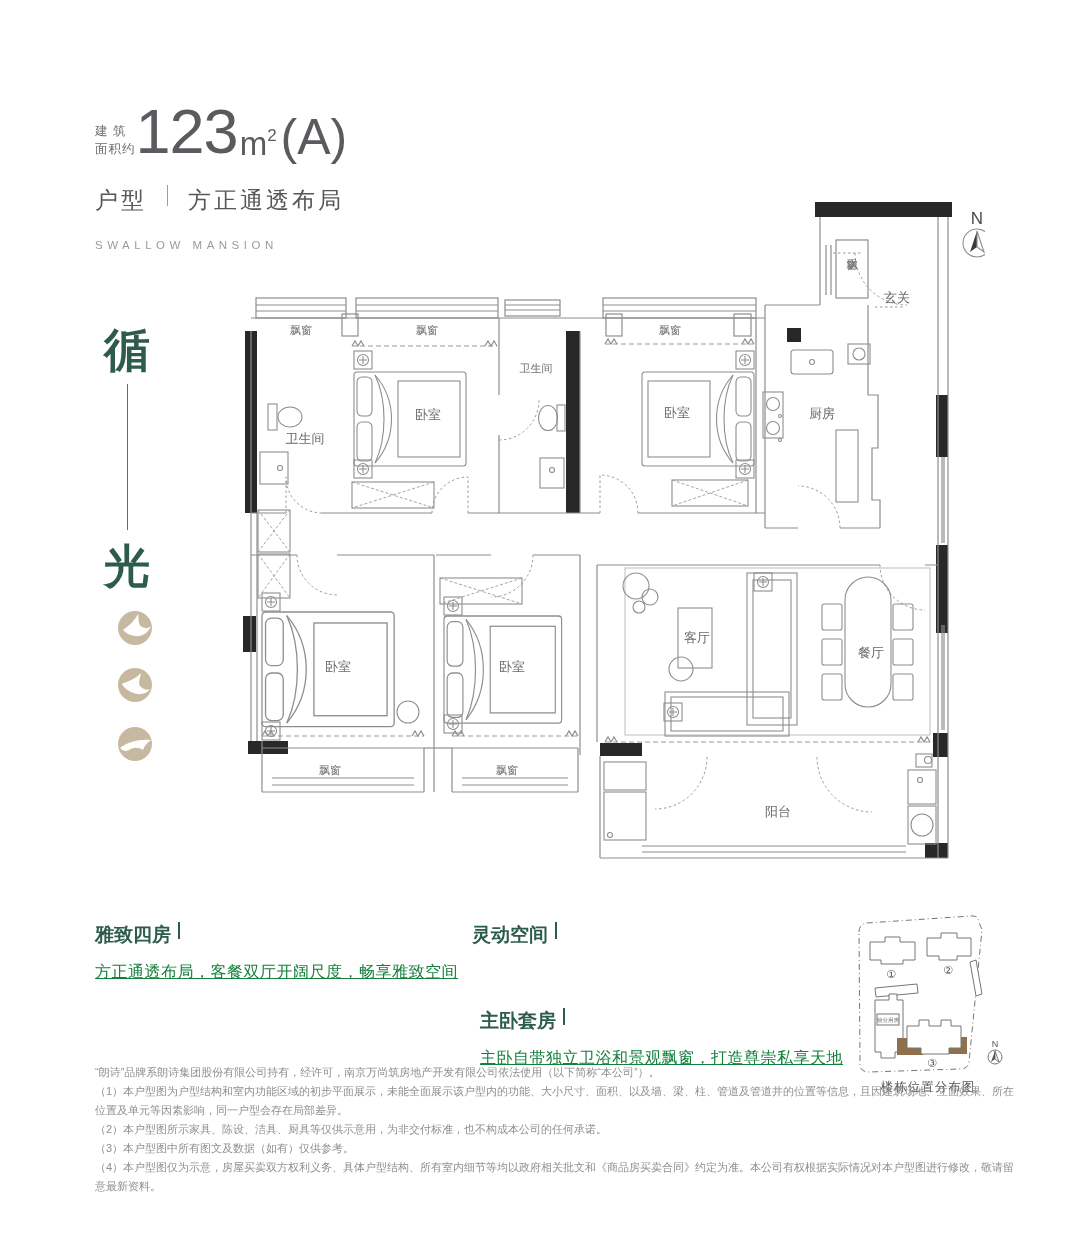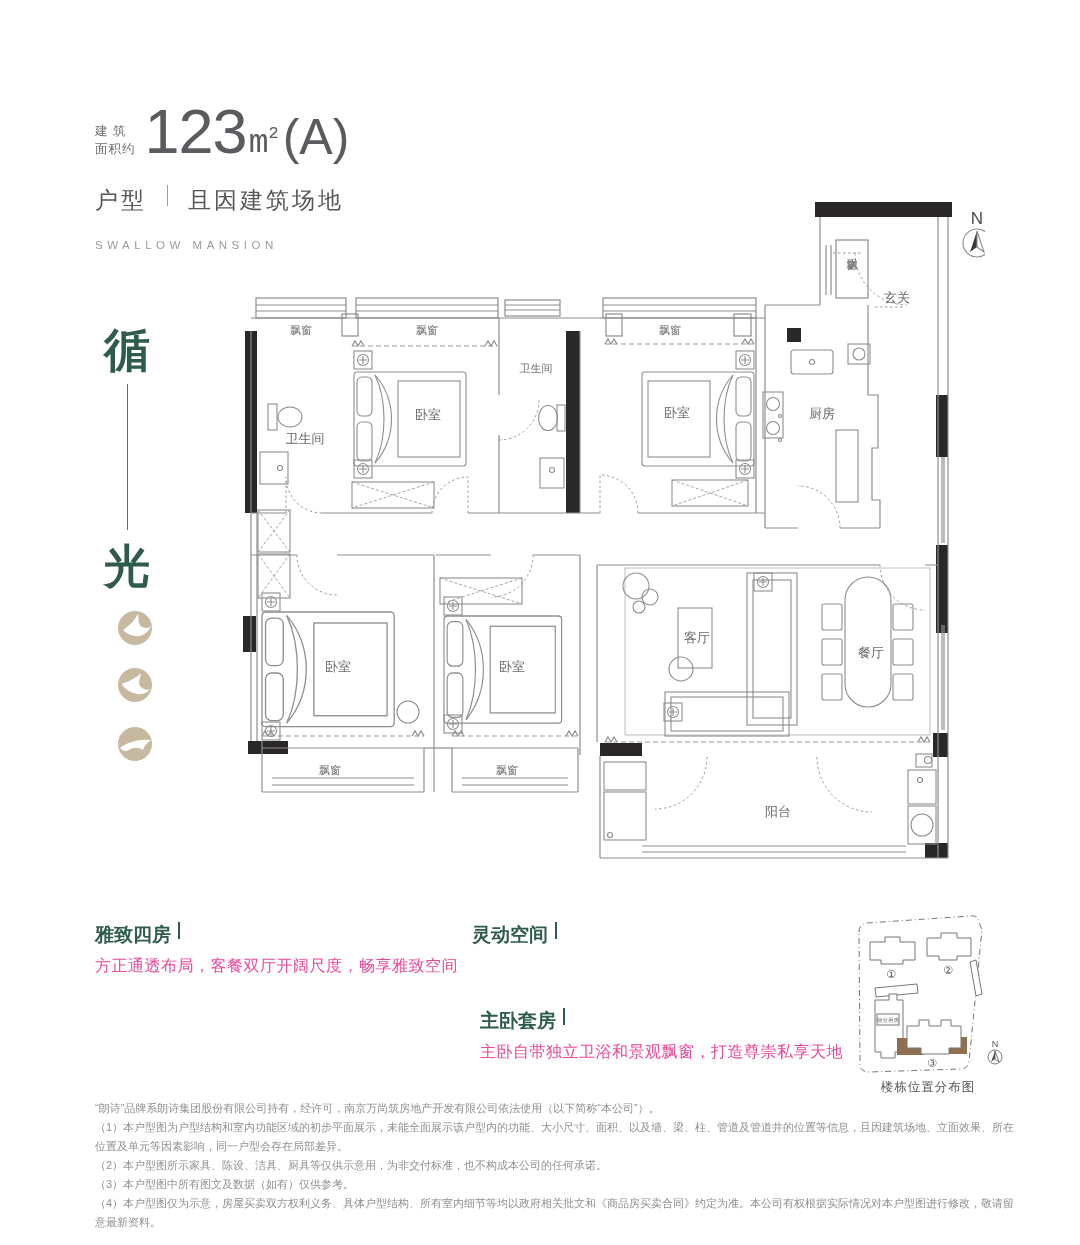--- a/index.html
+++ b/index.html
@@ -2,23 +2,23 @@
 <html><head>
 <meta charset="utf-8">
 <style>
   html,body{margin:0;padding:0;background:#ffffff;}
   body{font-family:"Liberation Sans","DejaVu Sans",sans-serif;color:#58595b;}
   .page{position:relative;width:1080px;height:1245px;background:#fff;overflow:hidden;}
 
   
   .header{position:absolute;left:95px;top:100px;}
   .area-row{display:flex;align-items:flex-end;line-height:1;}
-  .area-prefix{font-size:12.5px;color:#6a6b6d;line-height:1.45;margin-right:9px;margin-bottom:5px;letter-spacing:1px;}
+  .area-prefix{font-size:12.5px;color:#6a6b6d;line-height:1.45;margin-bottom:5px;letter-spacing:1px;}
   .area-num{font-size:63px;color:#5a5b5e;letter-spacing:-1px;}
-  .area-unit{font-size:33px;color:#5a5b5e;margin-left:2px;margin-bottom:3px;font-family:Liberation Mono, monospace;}
+  .area-unit{font-size:33px;color:#5a5b5e;margin-left:2px;margin-bottom:3px;}
   .area-unit sup{font-size:17px;vertical-align:14px;}
   .area-variant{font-size:50px;color:#5a5b5e;margin-left:4px;margin-bottom:1px;font-weight:300;}
   .type-row{margin-top:22px;font-size:23px;color:#565759;letter-spacing:3px;display:flex;align-items:flex-start;}
   .vdiv{display:inline-block;width:1px;height:21px;background:#9c9d9f;margin:0 20px;}
   .subtitle{margin-top:23px;font-size:11.5px;letter-spacing:4.5px;color:#9b9b9b;}
 
   
   .motto{position:absolute;left:104px;font-size:46px;color:#2d5c4e;font-weight:600;}
   .vline{position:absolute;left:127px;top:384px;width:1px;height:146px;background:#4d7668;}
   .swallow{position:absolute;left:117px;width:36px;height:36px;}
@@ -33,52 +33,52 @@
   svg .ddoor{stroke:#9a9a9a;stroke-width:1;fill:none;stroke-dasharray:2.5,2.5;}
   svg .xd{stroke:#9a9a9a;stroke-width:0.9;fill:none;stroke-dasharray:3,2;}
   svg text{font-family:"Liberation Sans","DejaVu Sans",sans-serif;}
   svg .rl{font-size:13px;fill:#696969;text-anchor:middle;}
   svg .rls{font-size:11px;fill:#6f6f6f;text-anchor:middle;}
 
   
   .feature{position:absolute;width:380px;}
   .ftitle{font-size:19px;font-weight:bold;color:#2d5c4e;display:flex;}
   .tbar{display:inline-block;width:2px;height:17px;background:#2d5c4e;margin-left:7px;}
-  .fdesc{margin-top:8px;font-size:16px;color:#ec4899;letter-spacing:0.5px;}
+  .fdesc{margin-top:14px;font-size:16px;color:#15803d;letter-spacing:0.5px;text-decoration:underline;}
 
   
   svg.sitemap{position:absolute;left:845px;top:902px;}
   svg.sitemap .b{stroke:#777;stroke-width:1;fill:#fff;}
   svg.sitemap .bd{stroke:#777;stroke-width:1;fill:none;stroke-dasharray:6,3,1,3;}
   svg.sitemap .num{font-size:11px;fill:#555;text-anchor:middle;}
   svg.sitemap .cap{font-size:12.5px;fill:#555;text-anchor:middle;letter-spacing:1px;}
   svg.sitemap .tiny{font-size:5.5px;fill:#777;text-anchor:middle;}
 
   
-  .disclaimer{position:absolute;left:95px;top:1099px;width:930px;font-size:11px;line-height:19px;color:#8f8f8f;}
+  .disclaimer{position:absolute;left:95px;top:1063px;width:930px;font-size:11px;line-height:19px;color:#8f8f8f;}
 </style>
 </head>
 <body>
 
 <div class="page">
 
   <div class="header">
     <div class="area-row">
       <div class="area-prefix">
         <div>建 筑</div>
         <div>面积约</div>
       </div>
       <div class="area-num">123</div>
       <div class="area-unit"><span>m</span><sup>2</sup></div>
       <div class="area-variant">(A)</div>
     </div>
     <div class="type-row">
       <span>户型</span>
       <span class="vdiv"></span>
-      <span>且因建筑场地</span>
+      <span>方正通透布局</span>
     </div>
     <div class="subtitle">SWALLOW MANSION</div>
   </div>
 
   <div class="motto" style="top:320px;">循</div>
   <div class="vline"></div>
   <div class="motto" style="top:536px;">光</div>
 
   <svg class="swallow" style="top:610px;" viewBox="-18 -18 36 36">
     <circle r="17" fill="#c7b9a0"></circle>

